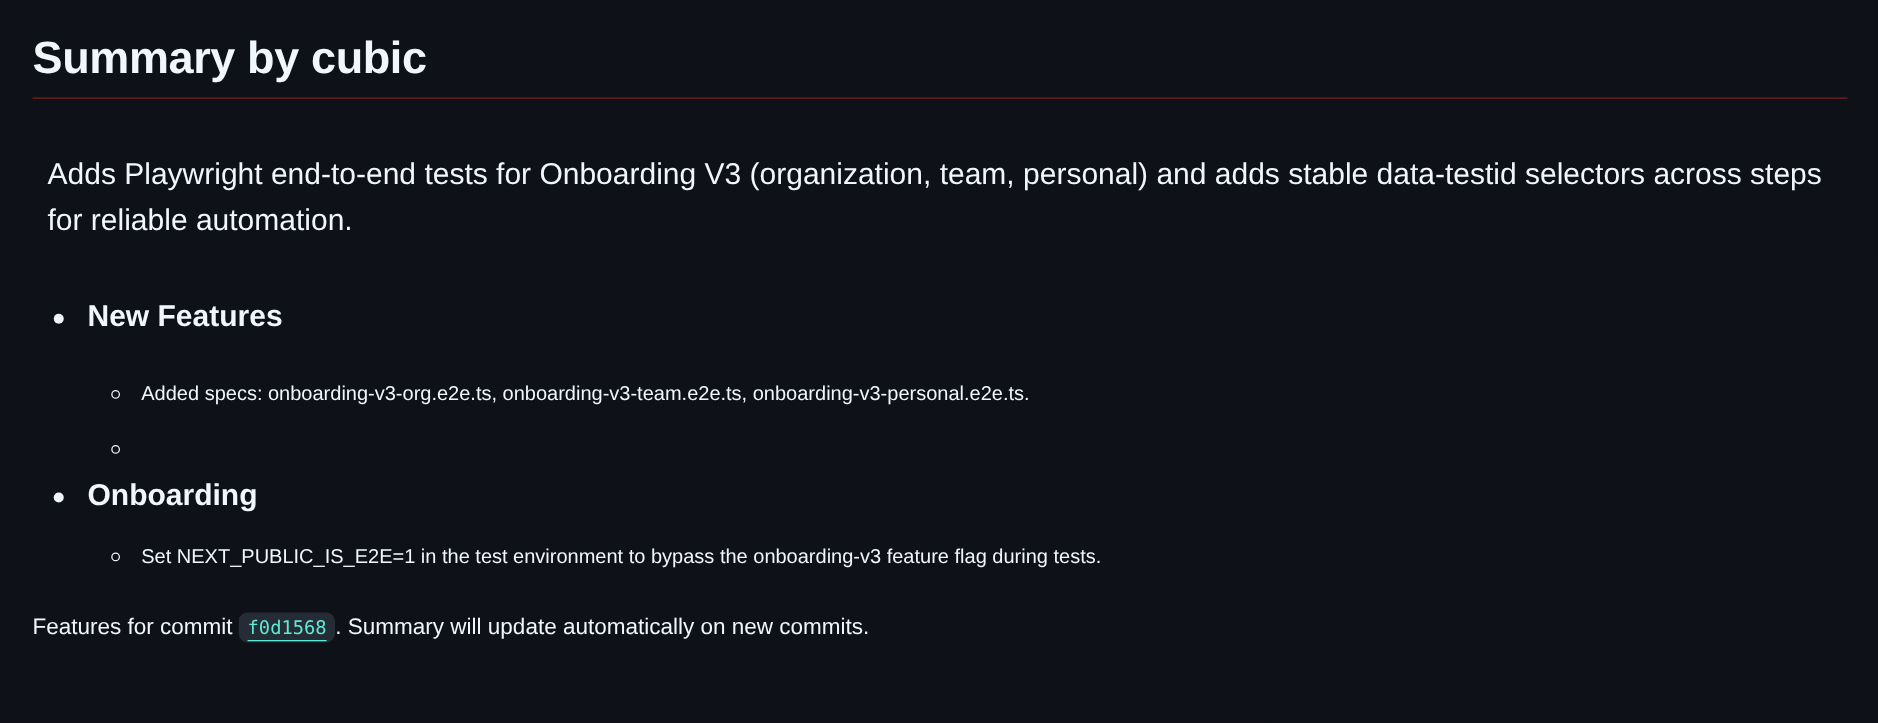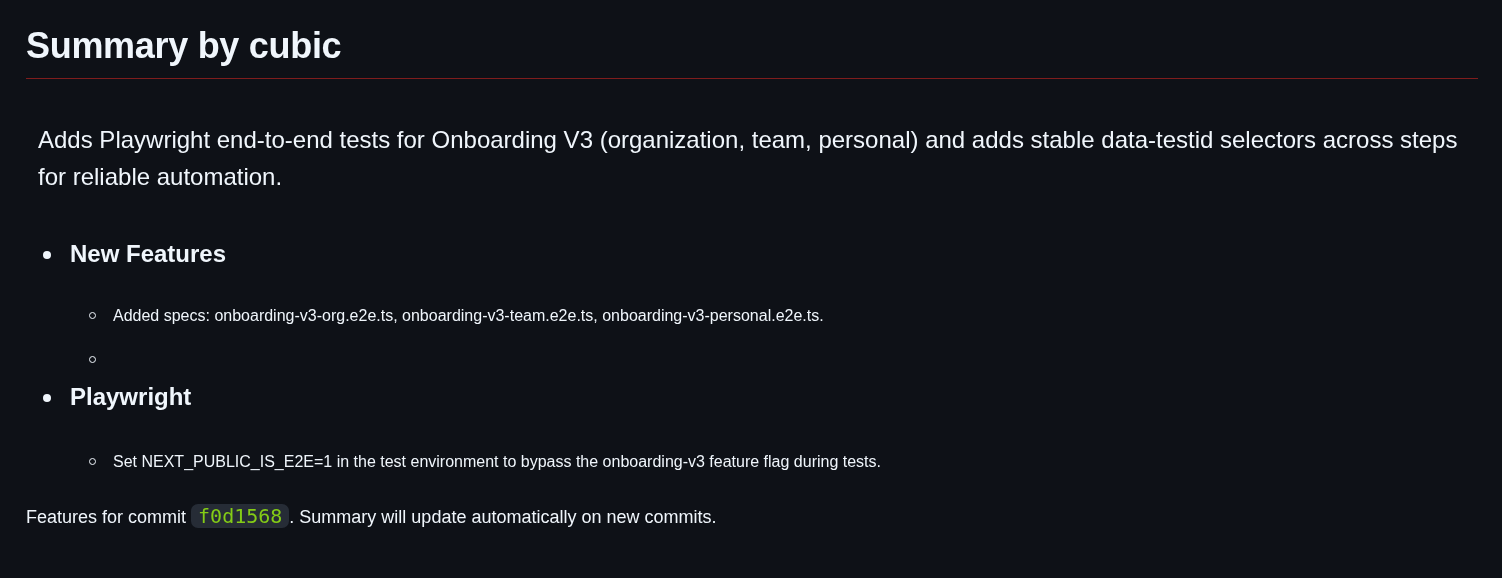--- a/index.html
+++ b/index.html
@@ -79,36 +79,37 @@
       height: 7px;
       border-radius: 50%;
       border: 1.5px solid #f0f6fc;
       box-sizing: border-box;
     }
     .sec1 { margin-top: 32px; }
     .sec1 .bullet { top: 12px; }
     .sec1 ul.sub { margin-top: 25px; }
     .sec2 { margin-top: 26px; }
     .sec2 .bullet { top: 12px; }
-    .sec2 ul.sub { margin-top: 28px; }
+    .sec2 ul.sub { margin-top: 12px; }
     p.footer {
       font-size: 18px;
       line-height: 28px;
       margin: 0;
       padding-top: 19px;
     }
     .code-link {
       display: inline-block;
       font-family: "DejaVu Sans Mono", "Liberation Mono", monospace;
-      font-size: 20px;
-      color: #84cc16;
+      font-size: 15px;
+      color: #5eead4;
       background: #262c36;
       border-radius: 7px;
       padding: 0 7px;
       line-height: 24px;
+      text-decoration: underline;
       text-underline-offset: 5px;
       text-decoration-thickness: 1px;
       cursor: pointer;
     }
   </style>
 </head>
 <body>
 
 <div class="container">
   <h2 class="title">Summary by cubic</h2>
@@ -124,21 +125,21 @@
           <span class="circle"></span>
           <span>Added specs: onboarding-v3-org.e2e.ts, onboarding-v3-team.e2e.ts, onboarding-v3-personal.e2e.ts.</span>
         </li>
         <li>
           <span class="circle"></span>
         </li>
       </ul>
     </li>
     <li class="sec2">
       <span class="bullet"></span>
-      <strong class="section-label">Playwright</strong>
+      <strong class="section-label">Onboarding</strong>
       <ul class="sub">
         <li>
           <span class="circle"></span>
           <span>Set NEXT_PUBLIC_IS_E2E=1 in the test environment to bypass the onboarding-v3 feature flag during tests.</span>
         </li>
       </ul>
     </li>
   </ul>
 
   <p class="footer">

